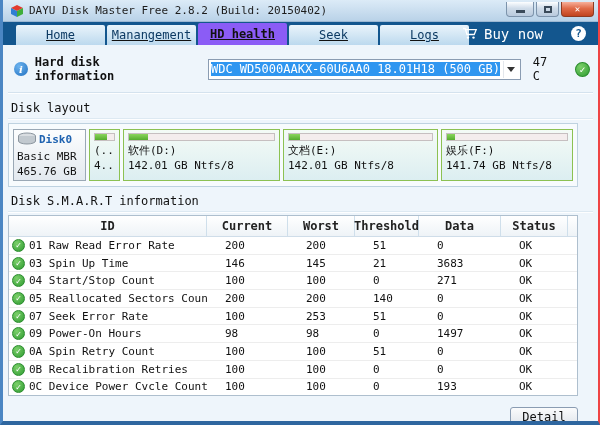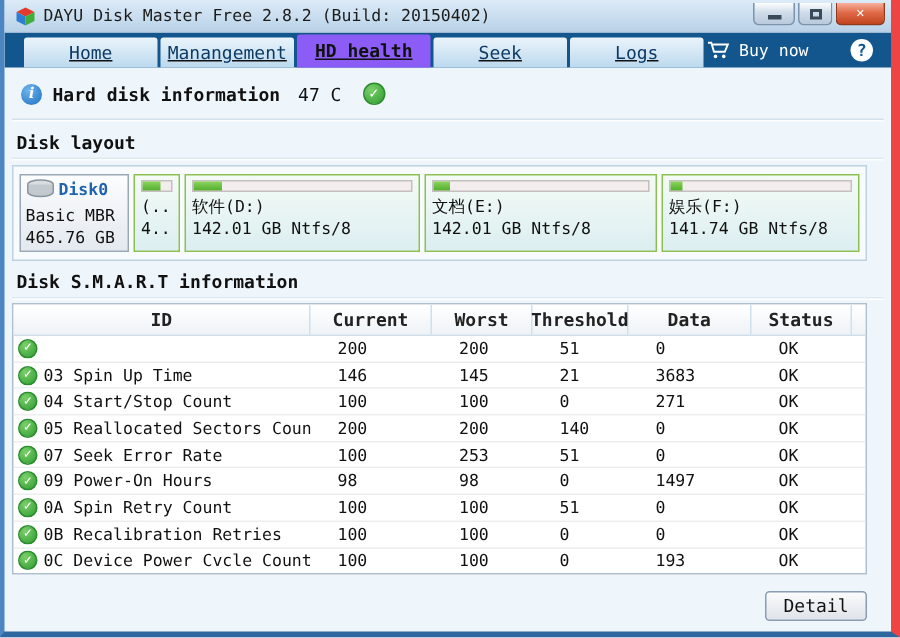--- a/index.html
+++ b/index.html
@@ -1,20 +1,20 @@
 <!DOCTYPE html>
 <html><head>
 <meta charset="utf-8">
 <style>
   * { margin:0; padding:0; box-sizing:border-box; }
   html,body { width:600px; height:425px; }
   body { font-family:"DejaVu Sans Mono","Liberation Mono",monospace; font-size:12px; color:#111; }
 
   .window { position:relative; width:600px; height:425px;
-    border-left:3px solid #4b86c3; border-right:6px solid #ef4444; border-bottom:4px solid #2e669f;
+    border-left:3px solid #4b86c3; border-right:2px solid #ef4444; border-bottom:4px solid #2e669f;
     background:#eef5fb; overflow:hidden; }
 
   
   .titlebar { height:22px; background:linear-gradient(#dcebf7,#b9d2e8);
     display:flex; align-items:center; padding:0 4px 0 7px; border-bottom:1px solid #9db8d2; }
   .app-icon { width:14px; height:14px; margin-right:5px; flex:0 0 auto; }
   .title-text { font-size:11px; color:#1c1c1c; flex:1 1 auto; white-space:nowrap; overflow:hidden; }
   .win-controls { display:flex; gap:2px; align-items:flex-start; height:100%; padding-top:2px; }
   .win-btn { height:15px; border:1px solid #7c93ab; border-top:none; border-radius:0 0 4px 4px;
     background:linear-gradient(#fdfeff,#cfdce9 45%,#b9cadd); display:flex; align-items:center; justify-content:center;
@@ -25,21 +25,21 @@
   .glyph-max { width:8px; height:7px; border:2px solid #3a4a5a; }
 
   
   .tabbar { height:23px; background:#13568e; display:flex; align-items:flex-end; position:relative;text-decoration:underline; }
   .tabs { display:flex; align-items:flex-end; margin-left:13px; }
   .tab { width:89px; height:20px; margin-right:2px; display:flex; align-items:center; justify-content:center;
     background:linear-gradient(#eaf4fb,#bcd9ee); color:#0d3a63; font-size:12px;
     border-radius:2px 2px 0 0; cursor:default; }
   .tab.active { background:#8b5cf6; height:22px; font-weight:bold; color:#111; }
   .buy-now { position:absolute; right:55px; top:0; height:23px; display:flex; align-items:center; gap:6px;
-    color:#fff; font-size:11px; cursor:default; }
+    color:#fff; font-size:14px; cursor:default; }
   .help-btn { position:absolute; right:12px; top:4px; width:15px; height:15px; border-radius:50%;
     background:#fdfeff; color:#13568e; font-weight:bold; font-size:11px; display:flex; align-items:center; justify-content:center; cursor:default; }
 
   
   .content { padding:0 5px; }
 
   .hd-row { display:flex; align-items:center; margin-top:10px; padding:0 3px 10px 6px; border-bottom:1px solid #fdfeff; box-shadow:0 -1px 0 #d4e2ee inset; }
   .info-icon { width:14px; height:14px; border-radius:50%; background:radial-gradient(circle at 35% 30%, #6db4ef, #1f6fc0);
     color:#fff; font:italic bold 10px "DejaVu Serif",serif; display:flex; align-items:center; justify-content:center; margin-right:7px; }
   .hd-label { font-weight:bold; font-size:12px; }
@@ -47,21 +47,21 @@
     display:flex; align-items:center; position:relative; padding-left:2px; }
   .combo-text { background:#2f96f0; color:#fff; font-size:12px; white-space:nowrap; overflow:hidden; max-width:292px; }
   .combo-arrow { position:absolute; right:1px; top:1px; bottom:1px; width:16px; background:#fff;
     display:flex; align-items:center; justify-content:center; border-left:1px solid #e3e7ec; }
   .combo-arrow::after { content:""; border:4px solid transparent; border-top:5px solid #333; margin-top:5px; }
   .temp { margin-left:12px; font-size:12px; }
   .check-circle { width:15px; height:15px; border-radius:50%; background:radial-gradient(circle at 35% 30%, #7cd06a, #2e9b31);
     border:1px solid #2a8c2d; color:#fff; font-size:10px; font-weight:bold; display:flex; align-items:center; justify-content:center; }
   .hd-row .check-circle { margin-left:14px; }
 
-  .section-label { font-size:12px; color:#111; padding:7px 0 4px 3px; border-bottom:1px solid #fdfeff; box-shadow:0 -1px 0 #dde9f2 inset;font-weight:bold; }
+  .section-label { font-size:12px; color:#111; padding:7px 0 4px 3px; border-bottom:1px solid #fdfeff; box-shadow:0 -1px 0 #dde9f2 inset; }
 
   
   .layout-panel { margin-top:3px; width:570px; height:64px; background:#f7fbfd; border:1px solid #bed2e0;
     display:flex; align-items:center; padding:23px 4px; gap:3px; }
   .disk-block { width:74px; height:52px; border:1px solid #9aa8b5; background:linear-gradient(#fcfdfe,#e3e9ef);
     padding:2px 3px; font-size:11px; line-height:15px; white-space:nowrap; overflow:hidden; }
   .disk-block .diskname { color:#1e62b0; font-weight:bold; display:inline-block; vertical-align:top; margin-left:2px; }
   .part { height:52px; border:1px solid #8cc152; background:linear-gradient(#f4fbf6,#dceef1);
     padding:2px 4px; font-size:11px; line-height:15px; white-space:nowrap; overflow:hidden; cursor:default; }
   .part-bar { height:8px; border:1px solid #c6bfc0; background:#f4eded; margin:1px 0 2px 0; }
@@ -129,20 +129,24 @@
     <div class="help-btn">
         <span>?</span>
       </div>
   </div>
 
   <div class="content">
 
     <div class="hd-row">
       <div class="info-icon">i</div>
       <span class="hd-label">Hard disk information</span>
+      <div class="combo">
+        <span class="combo-text">WDC WD5000AAKX-60U6AA0 18.01H18 (500 GB)</span>
+        <div class="combo-arrow"></div>
+      </div>
       <span class="temp">47 C</span>
       <div class="check-circle">✓</div>
     </div>
 
     <div class="section-label">Disk layout</div>
     <div class="layout-panel">
       <div class="disk-block">
         <svg width="20" height="13" viewBox="0 0 20 13">
           <ellipse cx="10" cy="4" rx="8.5" ry="3" fill="#d9dde1" stroke="#8b959e"></ellipse>
           <path d="M1.5 4 v5 a8.5 3 0 0 0 17 0 v-5" fill="#c2c9cf" stroke="#8b959e"></path>
@@ -190,20 +194,21 @@
           <div class="t-hcell c2">Worst</div>
           <div class="t-hcell c3">Threshold</div>
           <div class="t-hcell c4">Data</div>
           <div class="t-hcell c5">Status</div>
           <div class="t-hcell c6"></div>
         </div>
       <div id="tbody">
           <div class="t-row">
             <div class="t-cell c0">
               <div class="row-check">✓</div>
+              <span>01 Raw Read Error Rate</span>
             </div>
             <div class="t-cell c1">200</div>
             <div class="t-cell c2">200</div>
             <div class="t-cell c3">51</div>
             <div class="t-cell c4">0</div>
             <div class="t-cell c5">OK</div>
             <div class="t-cell c6"></div>
           </div>
           <div class="t-row">
             <div class="t-cell c0">

